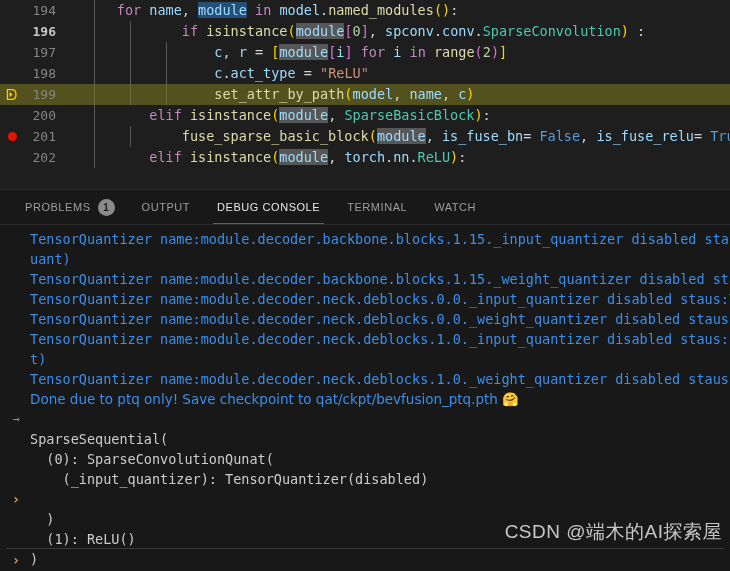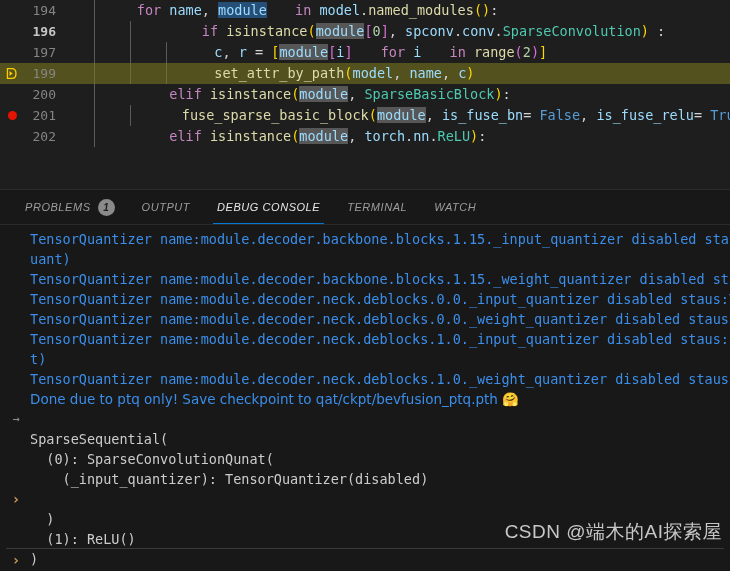--- a/index.html
+++ b/index.html
@@ -70,21 +70,21 @@
   .ind {
     position: absolute;
     top: 0;
     width: 1px; height: 21px;
     background: #5a5a5a;
     z-index: 1;
   }
   .code-text span { white-space: pre; }
 
   
-  .k   { color: #c586c0; margin-left: 20px; }  
+  .k   { color: #c586c0; }  
   .kb  { color: #569cd6; }  
   .fn  { color: #dcdcaa; }  
   .var { color: #9cdcfe; }  
   .cls { color: #4ec9b0; }  
   .num { color: #b5cea8; }  
   .str { color: #ce9178; }  
   .op  { color: #d4d4d4; }  
   .p1  { color: #ffd700; }  
   .p2  { color: #da70d6; }  
   .sel { background: #264f78; }
@@ -113,21 +113,20 @@
     align-items: center;
     gap: 7px;
     padding: 0 9px;
     margin-right: 9px;
     color: #9d9d9d;
     font-family: "Liberation Sans", sans-serif;
     font-size: 11px;
     letter-spacing: 0.55px;
     position: relative;
     cursor: pointer;
-    font-style: italic;
   }
   .tab.active { color: #e7e7e7; }
   .tab.active::after {
     content: "";
     position: absolute;
     left: 5px; right: 5px; bottom: 0;
     height: 1.5px;
     background: #0078d4;
   }
   .badge {
@@ -231,20 +230,27 @@
     </div>
 
     <div class="code-line">
       <div class="gutter">197</div>
       <div class="ind" style="left:94px"></div>
       <div class="ind" style="left:130px"></div>
       <div class="ind" style="left:166px"></div>
       <div class="code-text"><span class="op">                  </span><span class="var">c</span><span class="op">, </span><span class="var">r</span><span class="op"> = </span><span class="p1">[</span><span class="var occ">module</span><span class="p2">[</span><span class="var">i</span><span class="p2">]</span><span class="op"> </span><span class="k">for</span><span class="op"> </span><span class="var">i</span><span class="op"> </span><span class="k">in</span><span class="op"> </span><span class="fn">range</span><span class="p2">(</span><span class="num">2</span><span class="p2">)</span><span class="p1">]</span></div>
     </div>
 
+    <div class="code-line">
+      <div class="gutter">198</div>
+      <div class="ind" style="left:94px"></div>
+      <div class="ind" style="left:130px"></div>
+      <div class="ind" style="left:166px"></div>
+      <div class="code-text"><span class="op">                  </span><span class="var">c</span><span class="op">.</span><span class="var">act_type</span><span class="op"> = </span><span class="str">"ReLU"</span></div>
+    </div>
 
     <div class="code-line current">
       <div class="gutter">199</div>
       <svg class="arrowmark" viewBox="0 0 16 16">
         <path d="M3 2 L8.5 2 Q13.5 2 13.5 8 Q13.5 14 8.5 14 L3 14 Z" fill="none" stroke="#ffcc00" stroke-width="1.6"></path>
         <path d="M5.5 5 L9.5 8 L5.5 11 Z" fill="#ffcc00"></path>
       </svg>
       <div class="ind" style="left:94px;background:#6d6c3a"></div>
       <div class="ind" style="left:130px;background:#6d6c3a"></div>
       <div class="ind" style="left:166px;background:#6d6c3a"></div>

